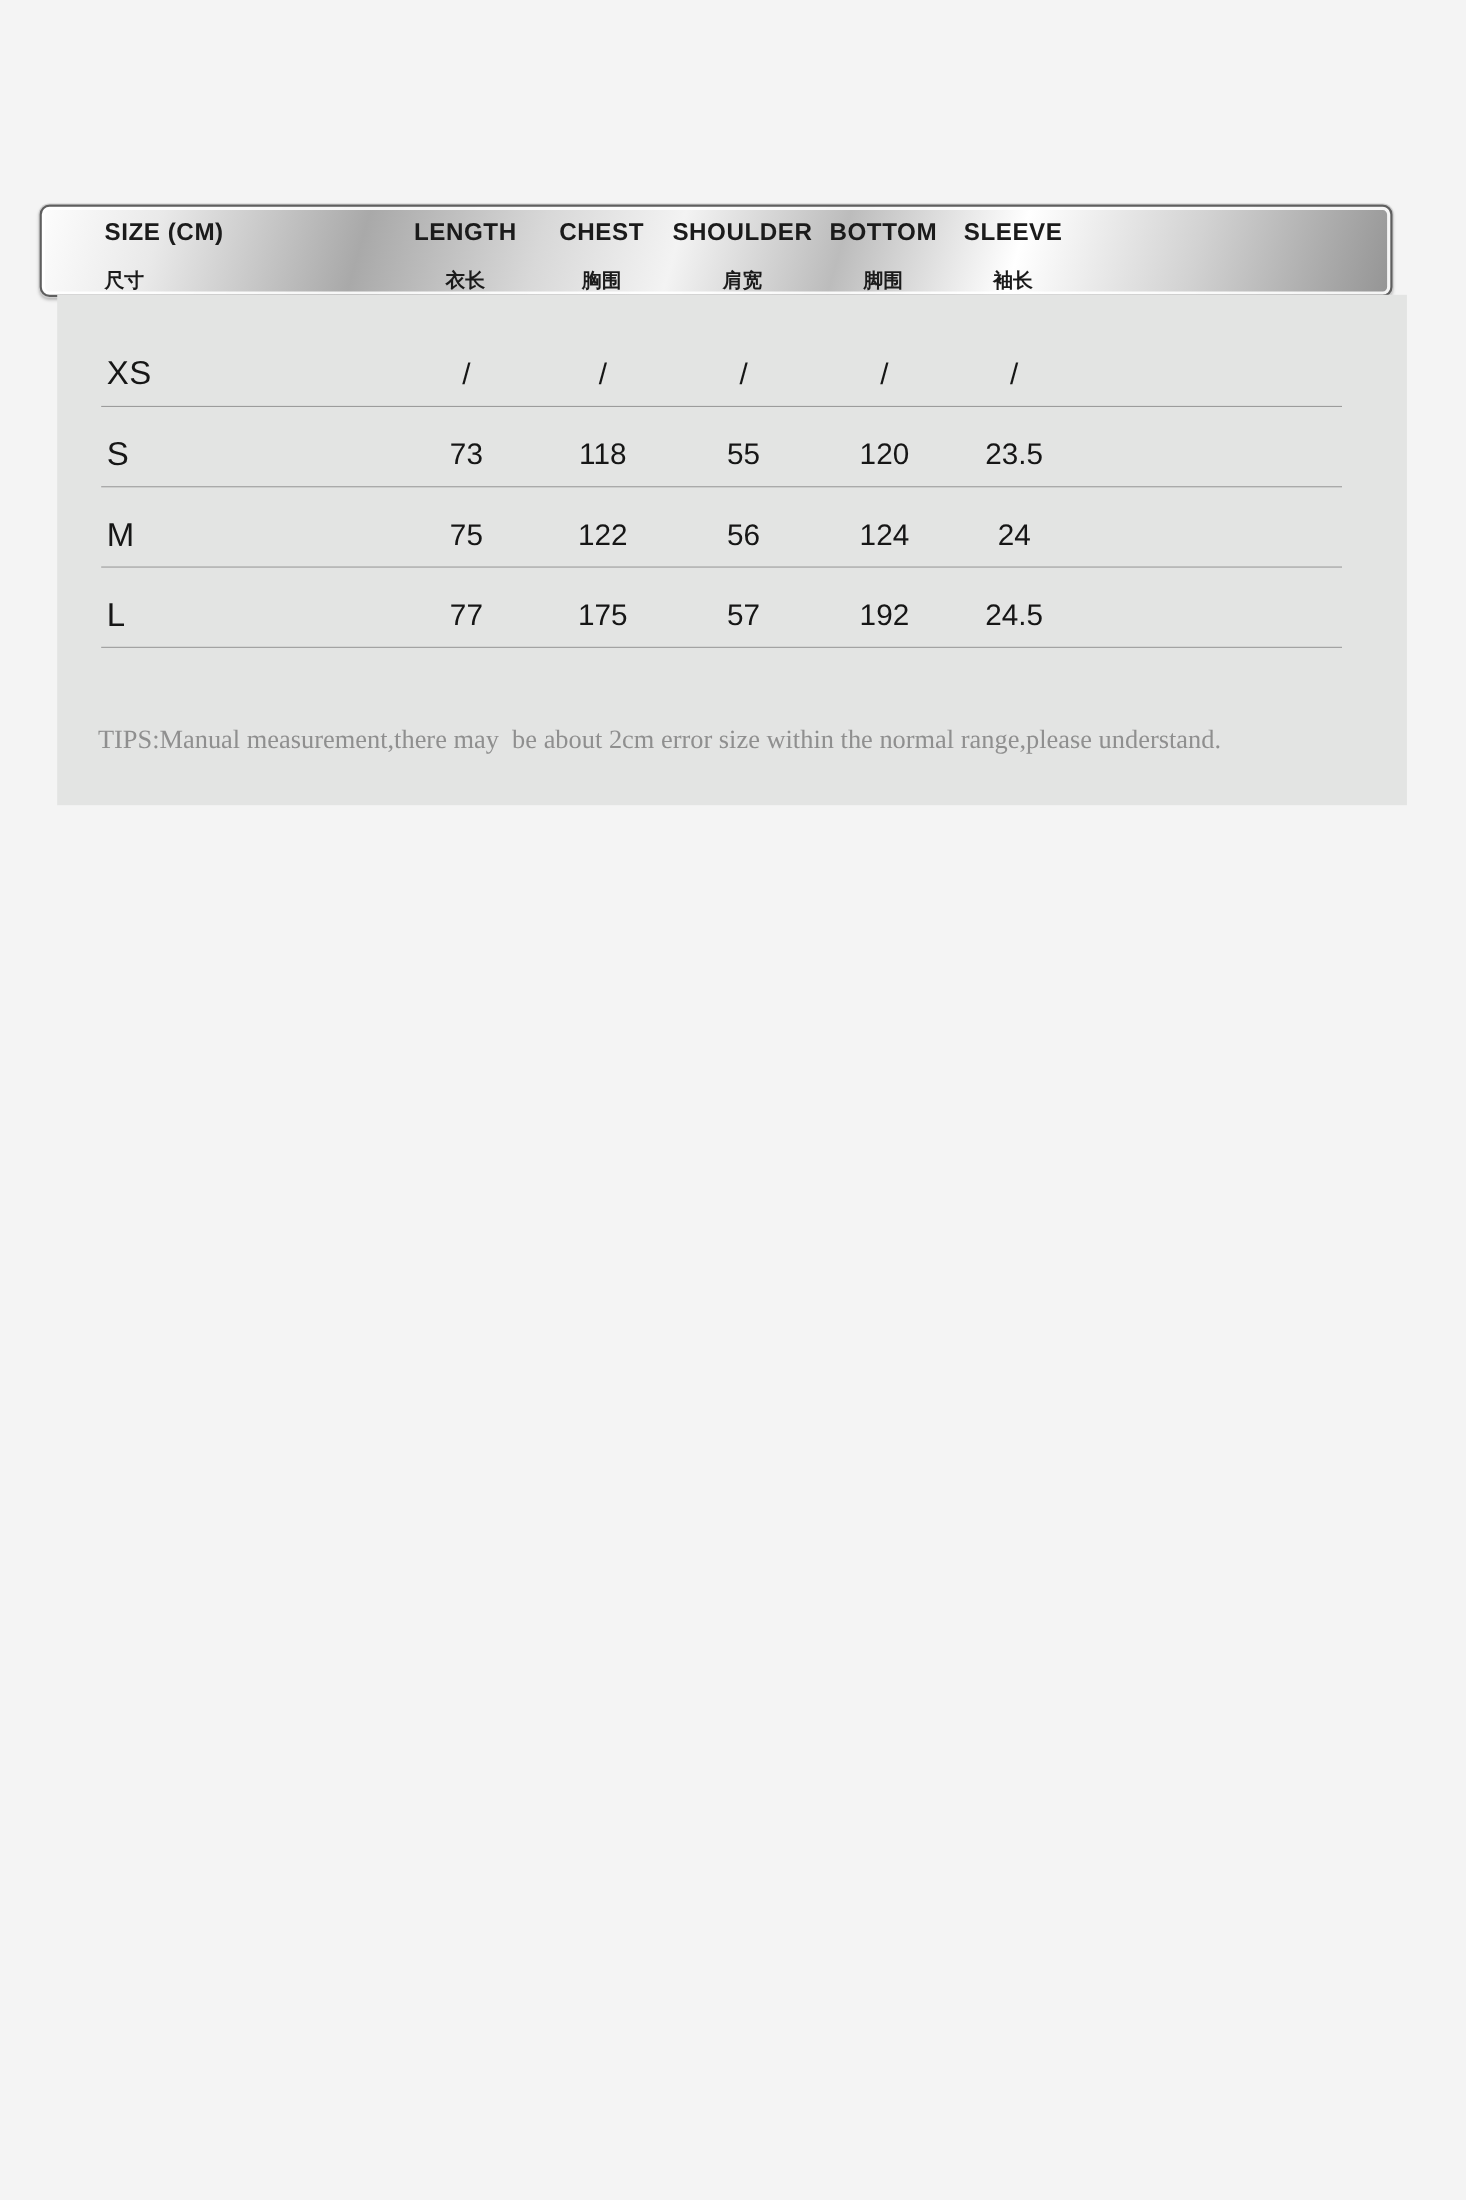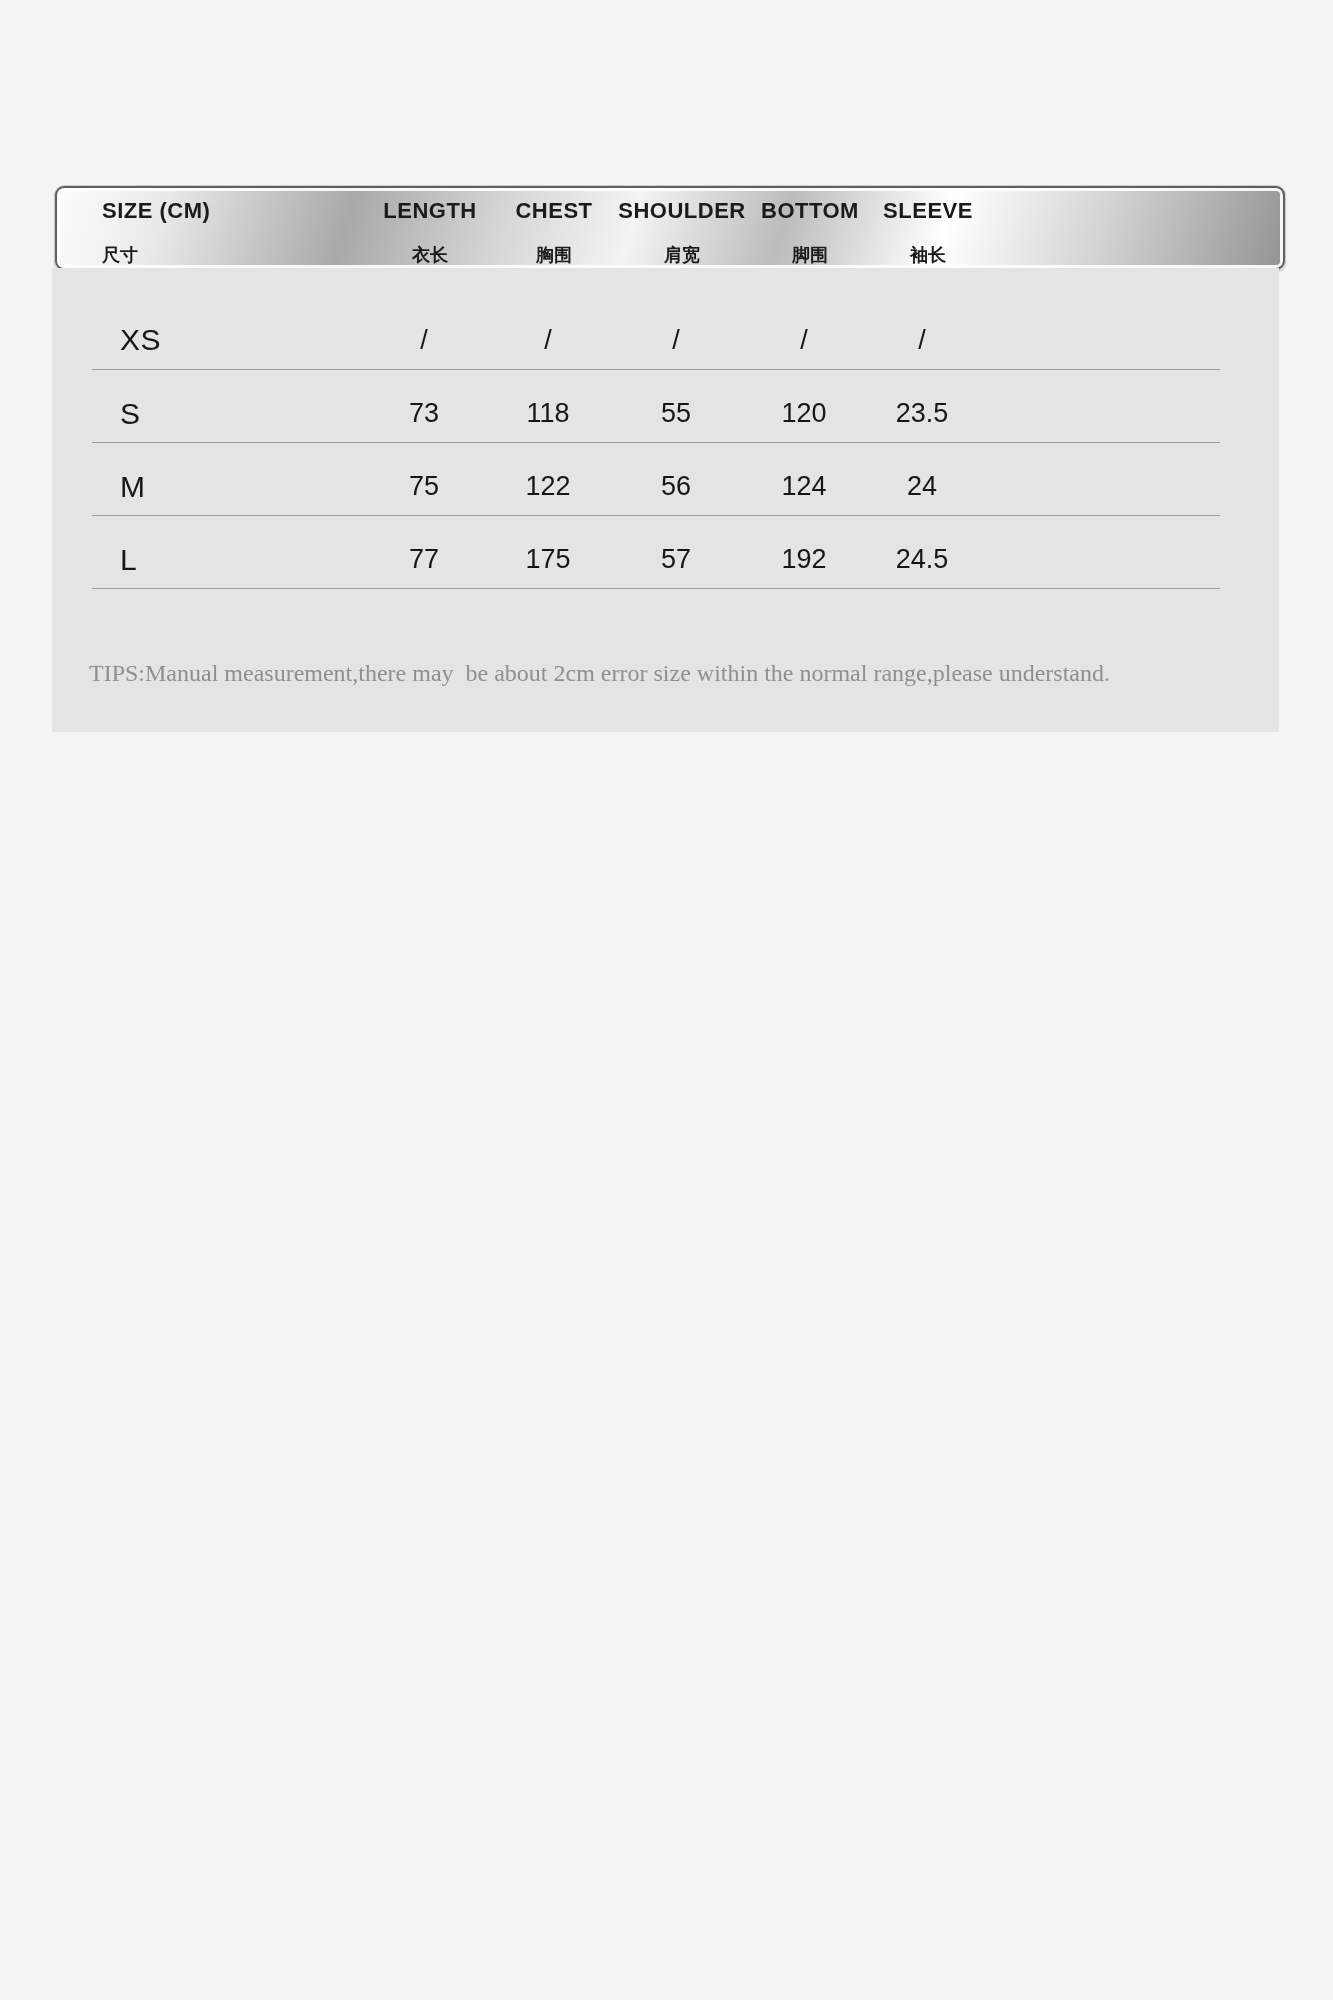--- a/index.html
+++ b/index.html
@@ -33,32 +33,33 @@
   
   .grid {
     display: grid;
     grid-template-columns: 310px 124px 124px 132px 124px 112px 1fr;
     align-items: center;
   }
 
   
   .header-bar {
     position: absolute;
-    left: 55px; top: 186px;
+    left: 36px; top: 186px;
     width: 1230px; height: 84px;
     box-sizing: border-box;
     border: 2px solid #5f5f5f;
     border-radius: 9px;
     background: linear-gradient(106deg,
       #fdfdfd 0%, #e9e9e9 9%, #a9a9a9 24%, #d8d8d8 37%,
       #f3f3f3 47%, #bcbcbc 59%, #ffffff 72%, #d2d2d2 85%, #949494 100%);
     box-shadow:
       inset 0 0 0 3px rgba(255,255,255,0.9),
       0 0 0 1px #cfcfcf,
       0 2px 3px rgba(0,0,0,0.25);
+    padding-left: 12px;
   }
   .header-bar .grid {
     height: 100%;
     padding: 10px 0 0 1px;
     box-sizing: border-box;
     align-items: start;
   }
   .hcell { text-align: center; }
   .hcell.size-cell { text-align: left; padding-left: 44px; }
   .h-en {
@@ -96,21 +97,21 @@
   .row::after {
     content: "";
     position: absolute;
     left: 40px; right: 59px; bottom: 0;
     height: 1px;
     background: #9c9c9c;
   }
   .cell { color: #161616; }
   .cell.size {
     font-size: 30px;
-    padding-left: 68px;
+    padding-left: 45px;
     letter-spacing: 0.5px;
   }
   .cell.num {
     font-size: 27px;
     text-align: center;
   }
 
   
   .tips {
     position: absolute;

